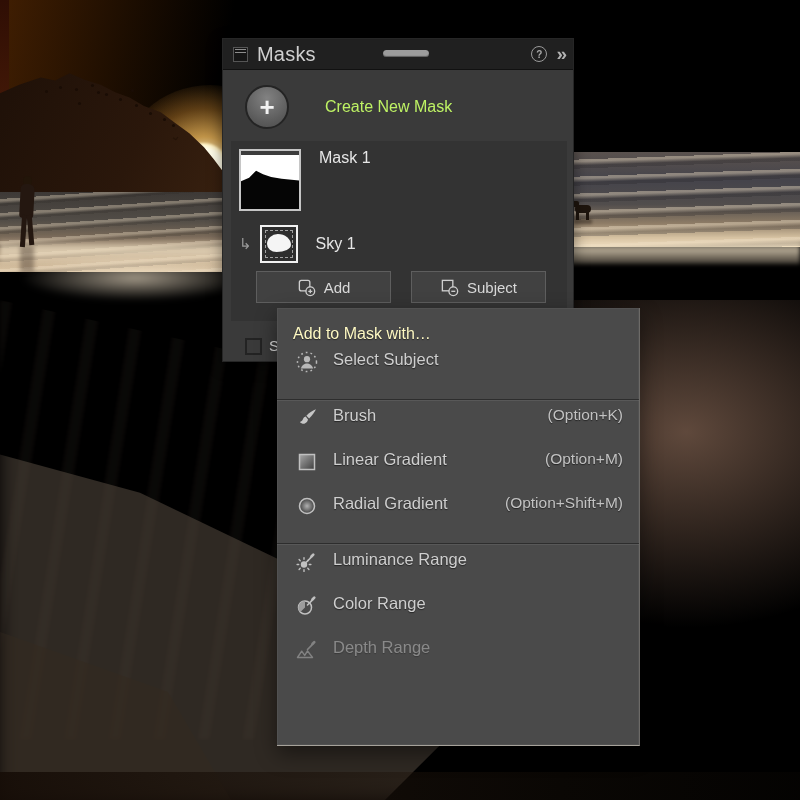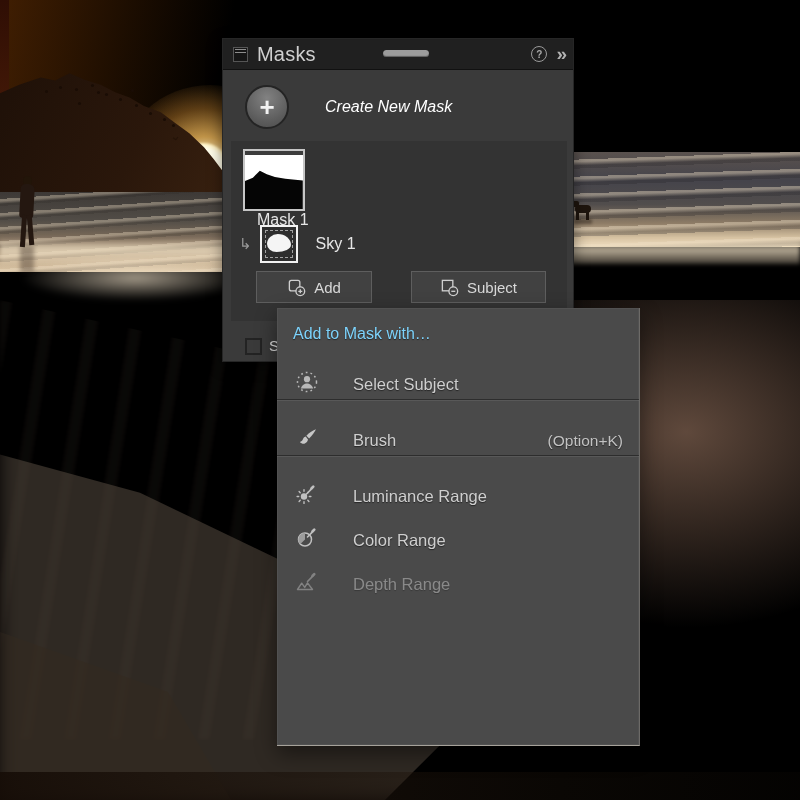--- a/index.html
+++ b/index.html
@@ -85,58 +85,58 @@
       background:#9c9c9c;box-shadow:inset 0 -1px 1px rgba(0,0,0,.4);}
   .header-right{position:absolute;right:8px;top:0;height:30px;display:flex;align-items:center;gap:9px;}
   .help-icon{width:16px;height:16px;border:1.5px solid #9a9a9a;border-radius:50%;box-sizing:border-box;
       color:#a8a8a8;font-size:10px;font-weight:bold;display:flex;align-items:center;justify-content:center;}
   .chevrons-icon{color:#b2b2b2;font-size:19px;line-height:16px;font-weight:bold;letter-spacing:-2px;}
 
   .create-row{position:absolute;left:22px;top:46px;display:flex;align-items:center;gap:36px;}
   .plus-circle{width:44px;height:44px;border-radius:50%;border:2px solid #242424;box-sizing:border-box;
       background:radial-gradient(circle at 50% 28%,#828282,#5a5a5a 70%,#4c4c4c);
       display:flex;align-items:center;justify-content:center;color:#f2f2f2;font-size:26px;font-weight:bold;line-height:1;}
-  .create-label{font-size:16px;color:#ffffff;font-style:italic;}
+  .create-label{font-size:16px;color:#bef264;}
 
   .mask-list{position:absolute;left:8px;top:102px;width:336px;height:180px;background:#333333;}
-  .mask-row{position:absolute;left:8px;top:8px;display:flex;align-items:center;flex-direction:column;}
+  .mask-row{position:absolute;left:8px;top:8px;display:flex;}
   .mask-thumb{width:58px;height:58px;border:2px solid #c6c6c6;background:#fff;position:relative;overflow:hidden;}
   .mask-thumb .topstrip{position:absolute;left:0;top:0;right:0;height:4px;background:#3c3c3c;}
   .mask-thumb .mountain{position:absolute;left:0;bottom:0;width:100%;height:100%;background:#050505;
       clip-path:polygon(0 100%,0 52%,14% 46%,26% 34%,38% 40%,52% 45%,70% 48%,100% 51%,100% 100%);}
   .mask-name{margin-left:18px;font-size:16px;color:#e6e6e6;}
   .component-row{position:absolute;left:6px;top:84px;display:flex;align-items:center;}
   .nest-arrow{color:#9a9a9a;font-size:15px;margin:0 8px 0 2px;}
   .sky-thumb{width:34px;height:34px;border:2px solid #f2f2f2;background:#2e2e2e;position:relative;overflow:hidden;}
   .sky-thumb:before{content:"";position:absolute;inset:3px;border:1px dashed rgba(255,255,255,.55);}
   .sky-thumb .blob{position:absolute;left:5px;top:7px;width:24px;height:18px;background:#f5f5f5;
       border-radius:45% 55% 60% 40%/55% 60% 40% 45%;}
   .component-name{margin-left:18px;font-size:16px;color:#e6e6e6;}
   .buttons-row{position:absolute;left:0;top:130px;width:100%;}
   .mask-btn{position:absolute;top:0;height:32px;box-sizing:border-box;background:#414141;
       border:1px solid #5e5e5e;display:flex;align-items:center;justify-content:center;gap:8px;
       color:#d8d8d8;font-size:15px;cursor:pointer;}
-  .btn-add{left:25px;width:116px;}
+  .btn-add{left:25px;width:135px;}
   .btn-subtract{left:180px;width:135px;}
 
   .overlay-checkbox{position:absolute;left:22px;top:299px;width:17px;height:17px;border:2px solid #232323;
       box-sizing:border-box;background:transparent;}
   .overlay-label-frag{position:absolute;left:46px;top:298px;font-size:15px;color:#dcdcdc;}
 
   
   .dropdown{position:absolute;left:277px;top:308px;width:363px;height:438px;z-index:3;box-sizing:border-box;
       background:#4a4a4a;box-shadow:0 8px 20px rgba(0,0,0,.45),inset 0 0 0 1px rgba(255,255,255,.04);
       border-bottom:1px solid rgba(228,221,208,.6);border-right:1px solid rgba(210,203,190,.25);
       padding:10px 16px;color:#cfcfcf;}
-  .menu-header{height:32px;display:flex;align-items:center;font-size:16px;color:#7dd3fc;
+  .menu-header{height:32px;display:flex;align-items:center;font-size:16px;color:#fef9c3;
       text-shadow:0 1px 1px rgba(0,0,0,.5);}
-  .menu-item{height:44px;display:flex;align-items:flex-end;cursor:pointer;gap:20px;}
+  .menu-item{height:44px;display:flex;align-items:flex-start;cursor:pointer;}
   .menu-item .mi-icon{width:28px;display:flex;justify-content:center;}
   .menu-item .mi-label{margin-left:12px;font-size:16.5px;text-shadow:0 1px 1px rgba(0,0,0,.5);}
-  .menu-item .mi-shortcut{margin-left:auto;font-size:15.5px;color:#c2c2c2;text-shadow:0 1px 1px rgba(0,0,0,.5);margin-top:10px;}
+  .menu-item .mi-shortcut{margin-left:auto;font-size:15.5px;color:#c2c2c2;text-shadow:0 1px 1px rgba(0,0,0,.5);}
   .menu-item.disabled{opacity:.48;cursor:default;}
   .menu-sep{margin:5px -16px;border:none;border-top:1px solid rgba(0,0,0,.38);
       border-bottom:1px solid rgba(255,255,255,.08);height:0;}
   .mi-icon svg{display:block;}
 </style>
 </head>
 <body>
 
 <div class="stage">
 
@@ -255,21 +255,51 @@
       <span class="mi-icon">
         <svg width="24" height="24" viewBox="0 0 24 24" fill="none">
           <path d="M21 3.2c-2.8.7-7 3.6-9.6 6.5l2.7 2.7C17 9.6 19.9 5.6 21 3.2z" fill="#c6c6c6"></path>
           <path d="M10.7 10.5c-1.5.5-2.4 1.5-2.9 2.9-.4 1.2-1.4 2-2.9 2.5 1 1.5 3.4 2.1 4.9 1.6 1.7-.6 2.9-2 3.2-3.9z" fill="#c6c6c6"></path>
         </svg>
       </span>
       <span class="mi-label">Brush</span>
       <span class="mi-shortcut">(Option+K)</span>
     </div>
 
-
+    <div class="menu-item">
+      <span class="mi-icon">
+        <svg width="24" height="24" viewBox="0 0 24 24" fill="none">
+          <defs>
+              <linearGradient id="lg1" x1="0" y1="0" x2="1" y2="1">
+            <stop offset="0" stop-color="#a8a8a8"></stop>
+                <stop offset="1" stop-color="#3d3d3d"></stop>
+          </linearGradient>
+            </defs>
+          <rect x="4.5" y="4.5" width="15" height="15" fill="url(#lg1)" stroke="#c0c0c0" stroke-width="1.5"></rect>
+        </svg>
+      </span>
+      <span class="mi-label">Linear Gradient</span>
+      <span class="mi-shortcut">(Option+M)</span>
+    </div>
+
+    <div class="menu-item">
+      <span class="mi-icon">
+        <svg width="24" height="24" viewBox="0 0 24 24" fill="none">
+          <defs>
+              <radialGradient id="rg1">
+                <stop offset="0" stop-color="#b0b0b0"></stop>
+                <stop offset="1" stop-color="#424242"></stop>
+              </radialGradient>
+            </defs>
+          <circle cx="12" cy="12" r="7.5" fill="url(#rg1)" stroke="#c0c0c0" stroke-width="1.5"></circle>
+        </svg>
+      </span>
+      <span class="mi-label">Radial Gradient</span>
+      <span class="mi-shortcut">(Option+Shift+M)</span>
+    </div>
 
     <hr class="menu-sep">
 
     <div class="menu-item">
       <span class="mi-icon">
         <svg width="24" height="24" viewBox="0 0 24 24" fill="none">
           <circle cx="9" cy="14.5" r="3.2" fill="#c0c0c0"></circle>
           <g stroke="#c0c0c0" stroke-width="1.4" stroke-linecap="round">
             <path d="M9 9.2v-1.6M9 19.8v1.6M3.7 14.5H2.1M14.3 14.5h1.6M5.2 10.7l-1.1-1.1M12.8 18.3l1.1 1.1M5.2 18.3l-1.1 1.1M12.8 10.7l.6-.6"></path>
           </g>

